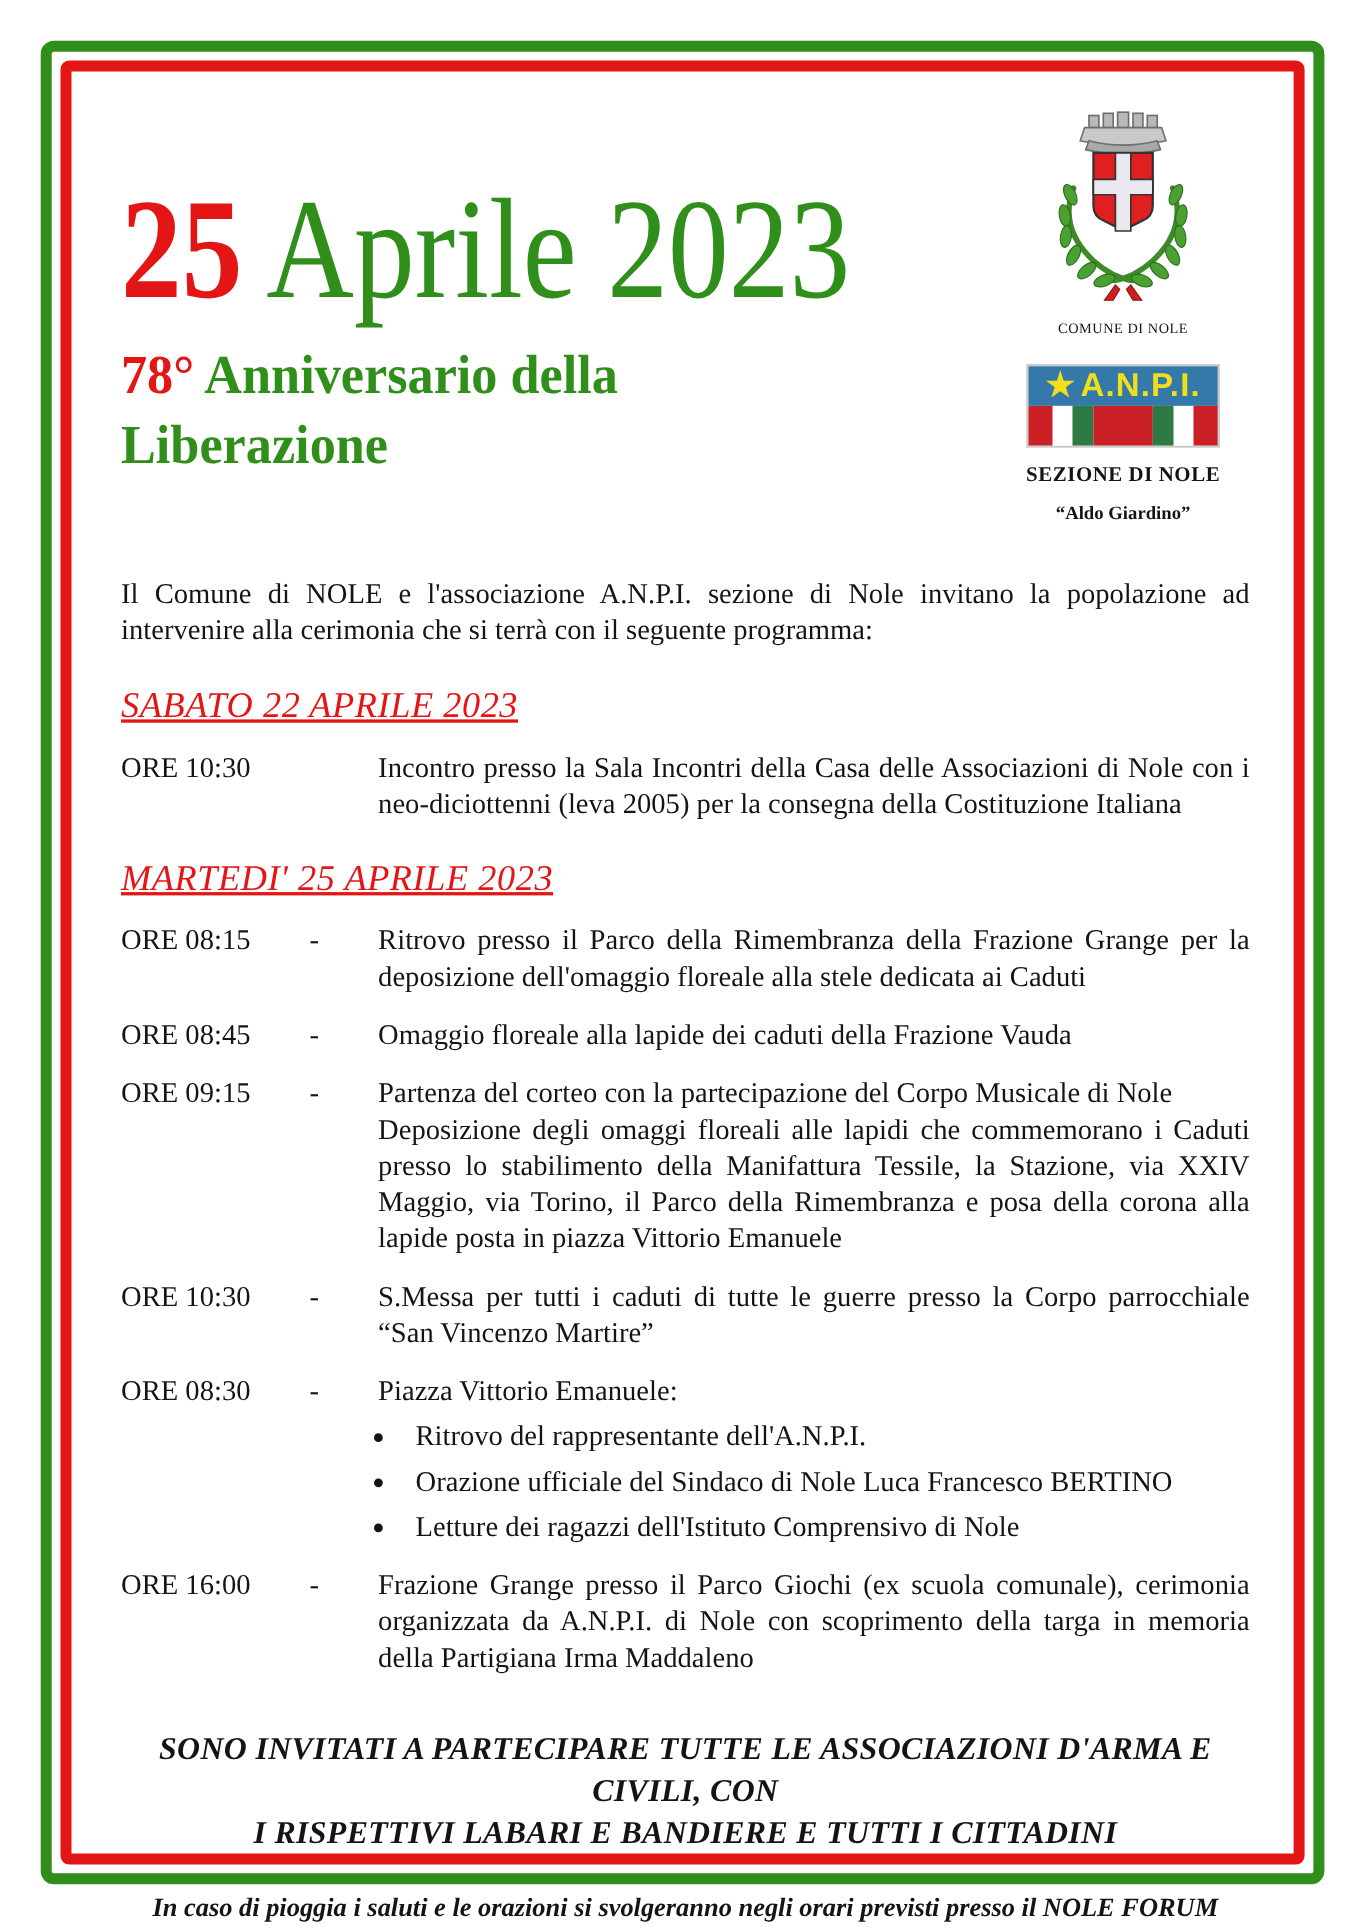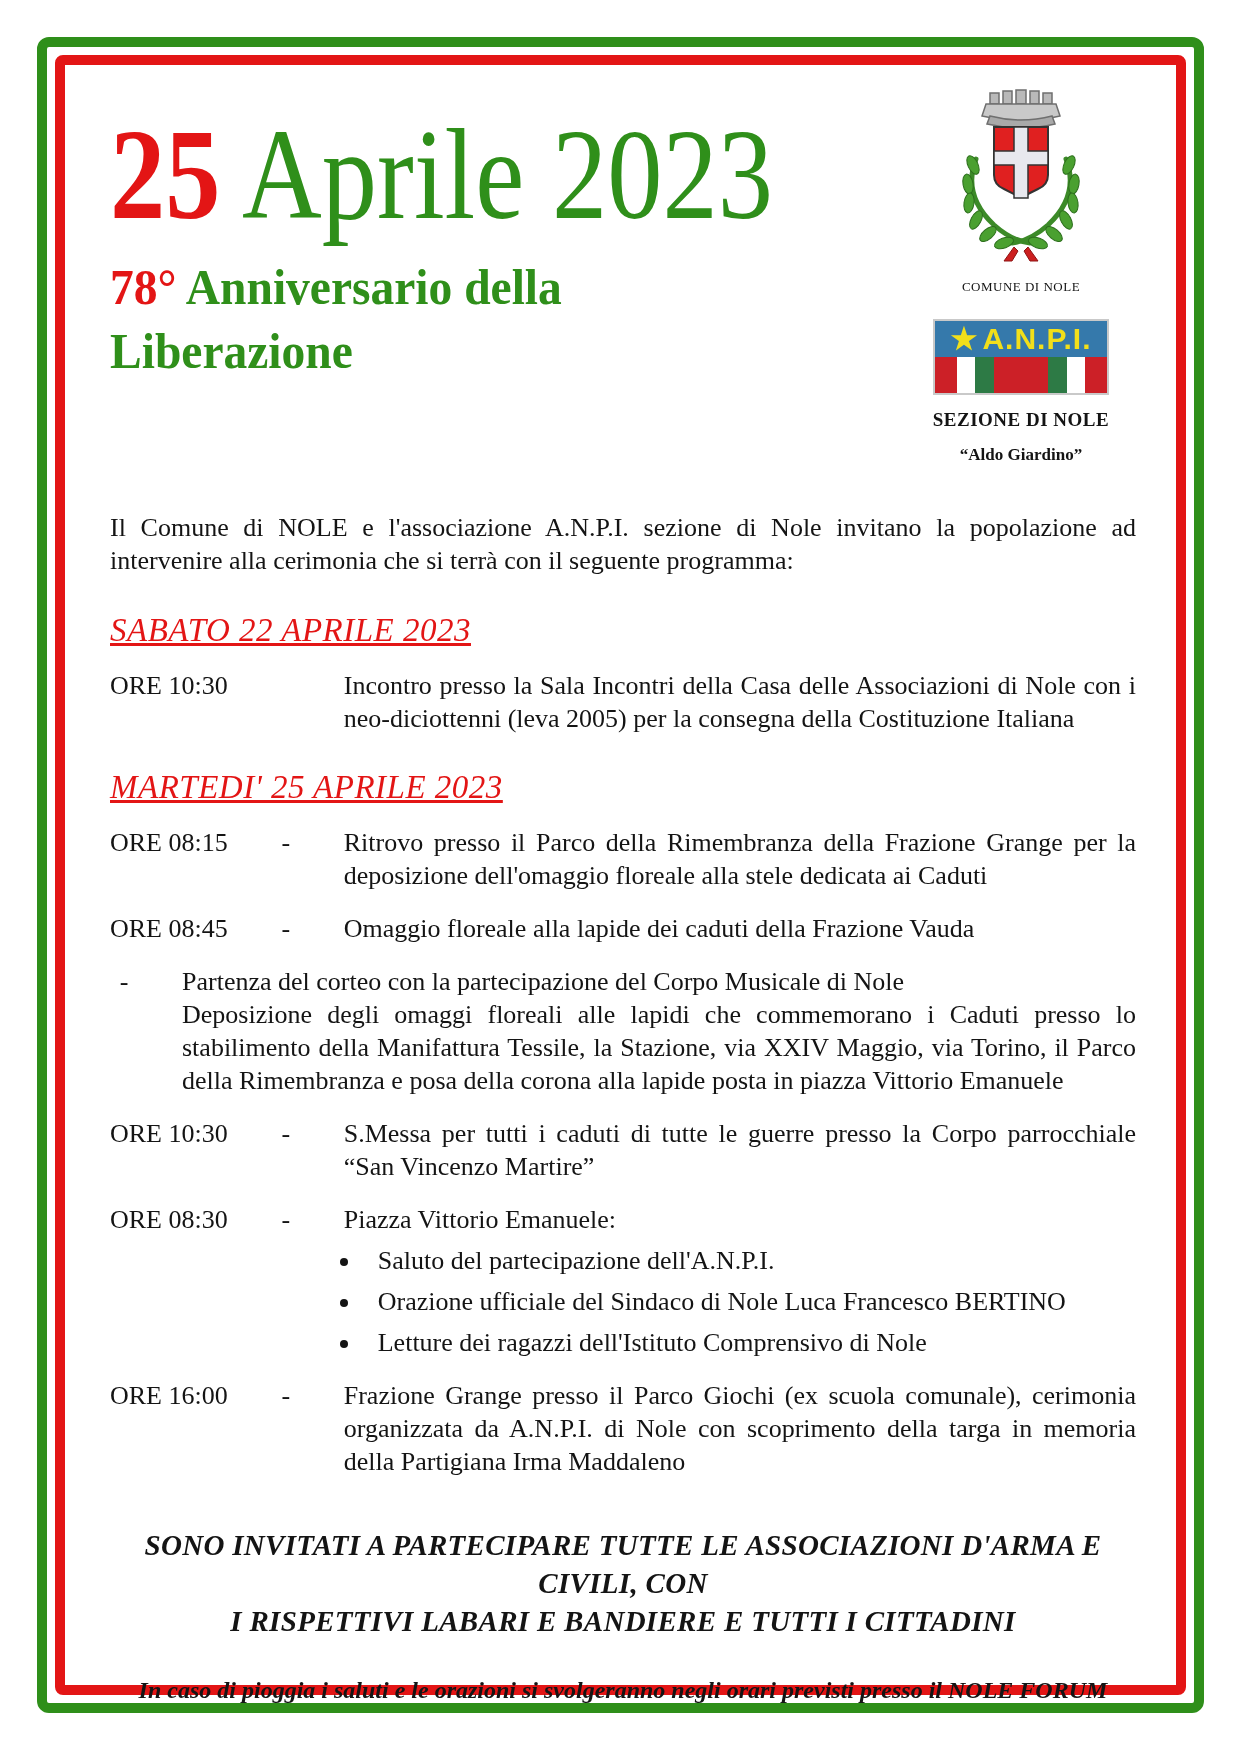--- a/index.html
+++ b/index.html
@@ -27,21 +27,21 @@
   .frame-red{
     position:absolute;left:55px;top:55px;right:55px;bottom:60px;
     border:10px solid var(--red);border-radius:8px;
   }
   .content{
     position:absolute;left:65px;top:65px;right:65px;bottom:70px;
     padding:0 40px 0 45px;
   }
 
   
-  .header{display:flex;align-items:flex-start;padding-top:20px;}
+  .header{display:flex;align-items:center;padding-top:32px;}
   .title-block{flex:1 1 auto;padding-top:24px;min-width:0;}
   .title-line1{
     font-size:130px;line-height:1.0;white-space:nowrap;
     transform:scaleX(0.85);transform-origin:left top;
   }
   .title-day{color:var(--red);font-weight:bold;}
   .title-rest{color:var(--green);}
   .title-line2,.title-line3{
     font-size:50px;font-weight:bold;line-height:1.28;white-space:nowrap;
     transform:scaleX(0.95);transform-origin:left top;
@@ -214,38 +214,39 @@
       <div class="desc">Ritrovo presso il Parco della Rimembranza della Frazione Grange per la deposizione dell'omaggio floreale alla stele dedicata ai Caduti</div>
     </div>
 
     <div class="event-row">
       <span class="time">ORE 08:45</span>
       <span class="dash">-</span>
       <div class="desc">Omaggio floreale alla lapide dei caduti della Frazione Vauda</div>
     </div>
 
     <div class="event-row">
+      <span class="time">ORE 09:15</span>
       <span class="dash">-</span>
       <div class="desc">Partenza del corteo con la partecipazione del Corpo Musicale di Nole
 Deposizione degli omaggi floreali alle lapidi che commemorano i Caduti presso lo stabilimento della Manifattura Tessile, la Stazione, via XXIV Maggio, via Torino, il Parco della Rimembranza e posa della corona alla lapide posta in piazza Vittorio Emanuele</div>
     </div>
 
     <div class="event-row">
       <span class="time">ORE 10:30</span>
       <span class="dash">-</span>
       <div class="desc">S.Messa per tutti i caduti di tutte le guerre presso la Corpo parrocchiale “San Vincenzo Martire”</div>
     </div>
 
     <div class="event-row">
       <span class="time">ORE 08:30</span>
       <span class="dash">-</span>
       <div class="desc-wrap">
         <div class="desc-line">Piazza Vittorio Emanuele:</div>
         <ul class="bullet-list">
-          <li>Saluto del partecipazione dell'A.N.P.I.</li>
+          <li>Ritrovo del rappresentante dell'A.N.P.I.</li>
           <li>Orazione ufficiale del Sindaco di Nole Luca Francesco BERTINO</li>
           <li>Letture dei ragazzi dell'Istituto Comprensivo di Nole</li>
         </ul>
       </div>
     </div>
 
     <div class="event-row">
       <span class="time">ORE 16:00</span>
       <span class="dash">-</span>
       <div class="desc">Frazione Grange presso il Parco Giochi (ex scuola comunale), cerimonia organizzata da A.N.P.I. di Nole con scoprimento della targa in memoria della Partigiana Irma Maddaleno</div>

